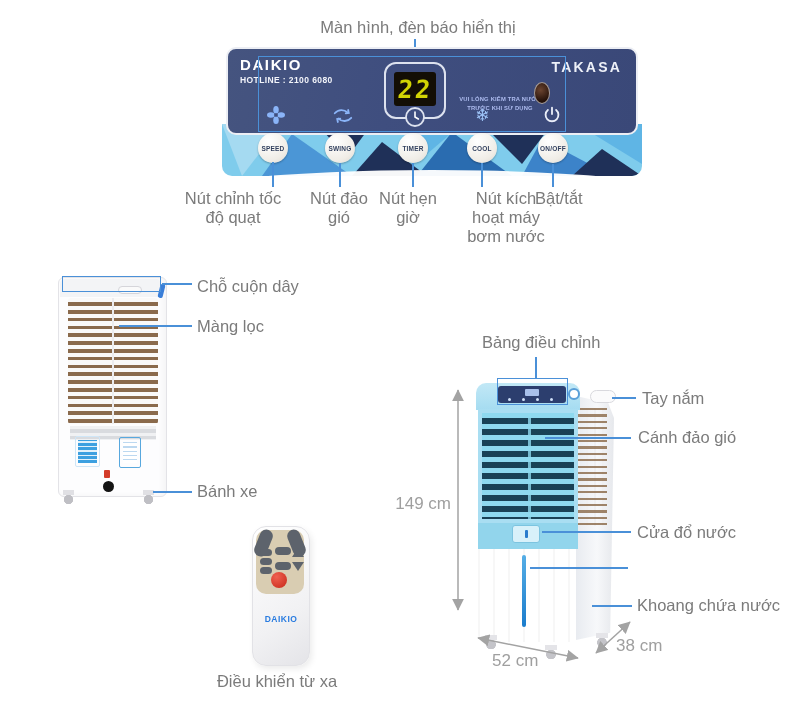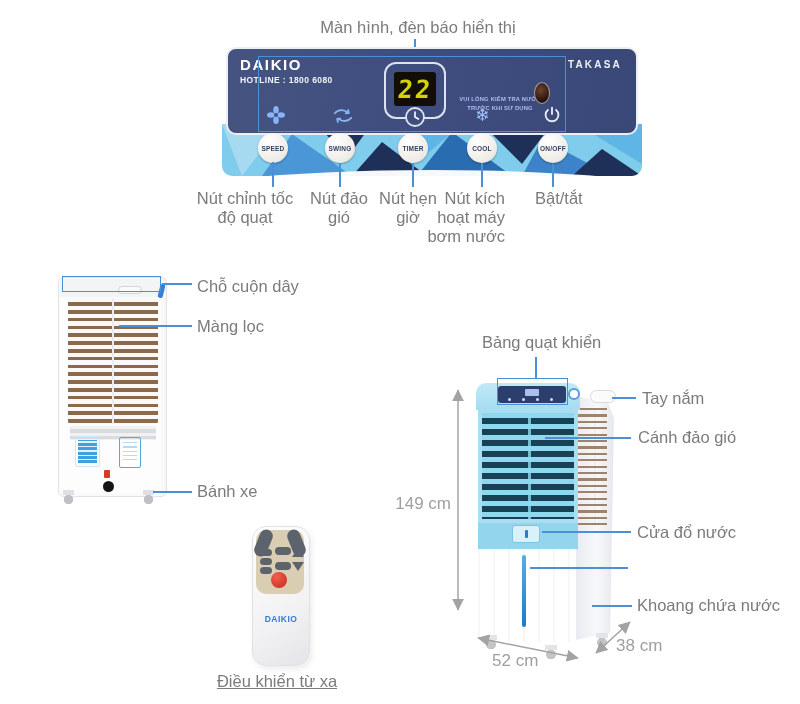--- a/index.html
+++ b/index.html
@@ -12,21 +12,21 @@
   .leader.h{height:1.6px;}
   .leader.v{width:1.6px;}
   .bracket{position:absolute;border:1.6px solid #4a90d8;background:transparent;box-sizing:border-box;}
 
   
   .panel-photo{position:absolute;left:222px;top:44px;width:420px;height:132px;}
   .panel-band{position:absolute;left:0;top:80px;width:420px;height:52px;border-radius:0 0 10px 10px;overflow:hidden;}
   .panel-navy{position:absolute;left:4px;top:3px;width:412px;height:88px;background:linear-gradient(100deg,#45547f,#3f4e7f 40%,#3a4878);border:2px solid #eceef4;border-radius:10px;box-sizing:border-box;}
   .brand{position:absolute;left:12px;top:7px;font-size:15px;font-weight:800;color:#fff;letter-spacing:1.6px;}
   .hotline{position:absolute;left:12px;top:26px;font-size:8.5px;font-weight:700;color:#f2f4fa;letter-spacing:.4px;}
-  .takasa{position:absolute;right:14px;top:10px;font-size:10px;font-weight:700;color:#eef1f8;letter-spacing:2.2px;}
+  .takasa{position:absolute;right:14px;top:10px;font-size:14px;font-weight:700;color:#eef1f8;letter-spacing:2.2px;}
   .display-frame{position:absolute;left:156px;top:13px;width:62px;height:57px;border:2px solid #dde2ef;border-radius:12px;box-sizing:border-box;}
   .display-screen{position:absolute;left:8px;top:8px;width:42px;height:34px;background:#130e05;border-radius:3px;display:flex;align-items:center;justify-content:center;overflow:hidden;}
   .display-screen span{font-family:"DejaVu Sans Mono",monospace;font-size:25px;font-weight:bold;color:#d2d404;letter-spacing:2px;transform:skewX(-6deg);}
   .clock-badge{position:absolute;left:50%;bottom:-11px;transform:translateX(-50%);width:22px;height:22px;}
   .warning{position:absolute;left:225px;top:46px;width:94px;text-align:center;font-size:5.8px;font-weight:700;color:#aebcf0;line-height:1.5;letter-spacing:.2px;}
   .ir{position:absolute;left:306px;top:33px;width:14px;height:20px;border-radius:50%;background:radial-gradient(circle at 40% 35%,#6b4430,#241109 72%);border:1px solid rgba(255,255,255,.55);}
   .picon{position:absolute;width:22px;height:22px;}
   .snow{position:absolute;font-size:17px;color:#9cc2f6;line-height:1;}
   .pbtn{position:absolute;width:30px;height:30px;border-radius:50%;background:radial-gradient(circle at 35% 28%,#ffffff,#f0ede7 65%,#ddd8cf);box-shadow:0 1px 2px rgba(0,0,0,.28);display:flex;align-items:center;justify-content:center;}
   .pbtn span{font-size:6.5px;font-weight:700;color:#33415f;letter-spacing:.2px;}
@@ -99,21 +99,21 @@
         <polygon points="260,0 330,0 300,40" fill="#1f3058"></polygon>
         <polygon points="320,15 390,52 300,52" fill="#3c83c9"></polygon>
         <polygon points="355,0 420,0 420,40" fill="#5fb5e5"></polygon>
         <polygon points="380,25 420,52 350,52" fill="#1f3058"></polygon>
         <ellipse cx="210" cy="74" rx="265" ry="28" fill="#ffffff" opacity="0.96"></ellipse>
       </svg>
     </div>
 
     <div class="panel-navy">
       <div class="brand">DAIKIO</div>
-      <div class="hotline">HOTLINE : 1800 6080</div>
+      <div class="hotline">HOTLINE : 2100 6080</div>
       <div class="takasa">TAKASA</div>
 
       <div class="display-frame">
         <div class="display-screen">
           <span>22</span>
         </div>
         <div class="clock-badge">
           <svg viewBox="0 0 22 22" width="22" height="22">
             <circle cx="11" cy="11" r="9" fill="#3f4e7f" stroke="#dde2ef" stroke-width="1.8"></circle>
             <path d="M11 6v5l3.4 2" stroke="#fff" stroke-width="1.6" fill="none" stroke-linecap="round"></path>
@@ -180,24 +180,24 @@
 
     <div class="bracket" style="left:36px;top:12px;width:308px;height:76px;"></div>
   </div>
 
   <div class="leader v" style="left:272px;top:162px;height:25px;"></div>
   <div class="leader v" style="left:339px;top:163px;height:24px;"></div>
   <div class="leader v" style="left:412px;top:163px;height:24px;"></div>
   <div class="leader v" style="left:481px;top:163px;height:24px;"></div>
   <div class="leader v" style="left:552px;top:164px;height:23px;"></div>
 
-  <div class="cap" style="left:192px;top:189px;width:106px;">Nút chỉnh tốc độ quạt</div>
+  <div class="cap" style="left:180px;top:189px;width:106px;">Nút chỉnh tốc độ quạt</div>
   <div class="cap" style="left:372px;top:189px;width:72px;">Nút hẹn giờ</div>
   <div class="cap" style="left:301px;top:189px;width:76px;">Nút đảo gió</div>
-  <div class="cap" style="left:427px;top:189px;width:78px;text-align:right;">Nút kích hoạt máy bơm nước</div>
+  <div class="cap" style="left:467px;top:189px;width:78px;">Nút kích hoạt máy bơm nước</div>
   <div class="cap" style="left:535px;top:189px;width:40px;text-align:center;">Bật/tắt</div>
 
   <div class="back-photo">
     <div class="back-body"></div>
     <div class="back-cap"></div>
     <div class="back-notch"></div>
     <div class="back-cord"></div>
     <div class="back-louvers"></div>
     <div class="back-slats"></div>
     <div class="sticker-blue"></div>
@@ -224,23 +224,23 @@
     <div class="rbtn" style="left:8px;top:23px;width:12px;height:7px;"></div>
     <div class="rbtn" style="left:8px;top:32px;width:12px;height:7px;"></div>
     <div class="rbtn" style="left:8px;top:41px;width:12px;height:7px;"></div>
     <div class="rbtn" style="left:23px;top:21px;width:16px;height:8px;"></div>
     <div class="rbtn" style="left:23px;top:36px;width:16px;height:8px;"></div>
     <div class="tri-up" style="left:40px;top:22px;"></div>
     <div class="tri-down" style="left:40px;top:36px;"></div>
     <div class="red-btn"></div>
     <div class="remote-brand">DAIKIO</div>
   </div>
-  <div class="cap" style="left:202px;top:672px;width:150px;text-decoration:underline;">Điều khiển từ xa</div>
-
-  <div class="lbl" style="left:482px;top:333px;">Bảng quạt khiển</div>
+  <div class="cap" style="left:202px;top:672px;width:150px;">Điều khiển từ xa</div>
+
+  <div class="lbl" style="left:482px;top:333px;">Bảng điều chỉnh</div>
   <div class="leader v" style="left:535px;top:357px;height:21px;"></div>
 
   <div class="front-photo">
     <div class="front-side"></div>
     <div class="side-vents"></div>
     <div class="handle"></div>
     <div class="front-cap"></div>
     <div class="mini-panel">
       <div class="mini-screen"></div>
       <span class="mini-dot" style="left:10px;"></span>

